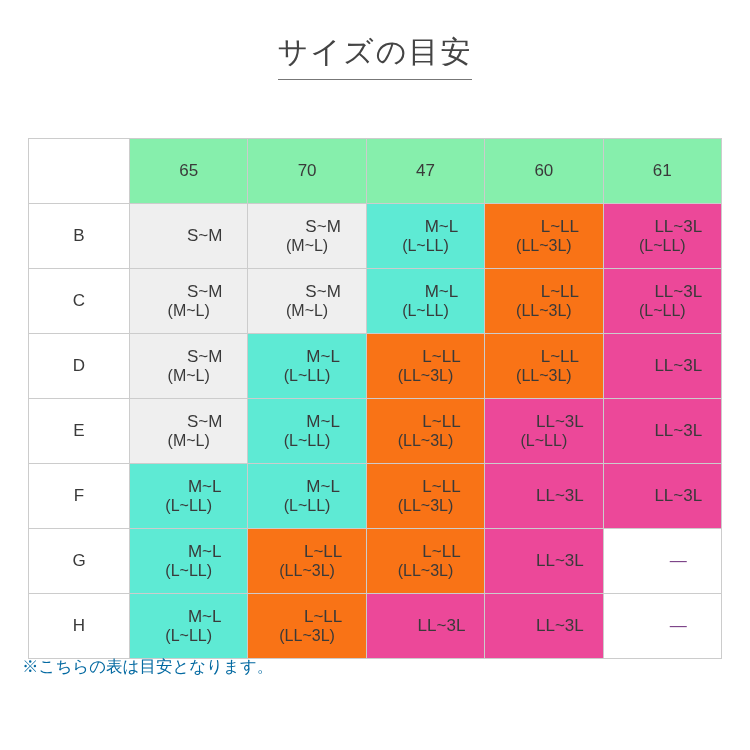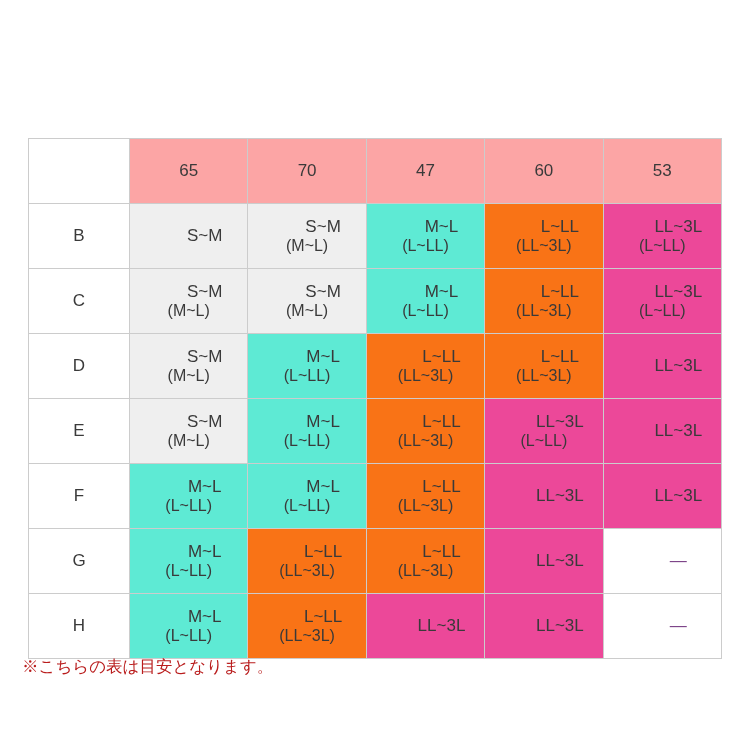--- a/index.html
+++ b/index.html
@@ -53,21 +53,21 @@
     color: #3a3a3a;
     padding: 0;
     height: 64px;
   }
   td.corner, th.corner {
     border: none;
     background: transparent;
     width: 100px;
   }
   th.colhead {
-    background: #fca5a5;
+    background: #86efac;
     font-size: 19px;
     color: #3d3d3d;
     height: 62px;
   }
   td.rowhead {
     background: #ffffff;
     font-size: 19px;
     color: #3d3d3d;
     width: 100px;
   }
@@ -94,46 +94,49 @@
   .sh1 { background: #efefef; color: #3a3a3a; }
   .sh3 { background: #5eead4; color: #3a3a3a; }
   .sh4 { background: #f97316; color: #ffffff; }
   .sh5 { background: #ec4899; color: #ffffff; }
   .notes {
     position: absolute;
     left: 22px;
     top: 652px;
     width: 710px;
     font-size: 16.5px;
-    color: #b91c1c;
+    color: #0369a1;
     line-height: 1.75;
   }
   .notes div {
     white-space: nowrap;
   }
   .notes .line2 {
     padding-left: 18px;
   }
 </style>
 </head>
 <body>
 
 <div class="page">
 
+  <div class="title">
+    <span>サイズの目安</span>
+  </div>
 
   <div class="table-wrap">
     <table class="size-table">
       <thead>
         <tr>
           <th class="corner"></th>
           <th class="colhead">65</th>
           <th class="colhead">70</th>
           <th class="colhead">47</th>
           <th class="colhead">60</th>
-          <th class="colhead">53</th>
+          <th class="colhead">61</th>
         </tr>
       </thead>
       <tbody>
         <tr>
           <td class="rowhead">B</td>
           <td class="sh1">
             <span class="cell-main">S~M</span>
             <span class="cell-sub"></span>
           </td>
           <td class="sh1">

